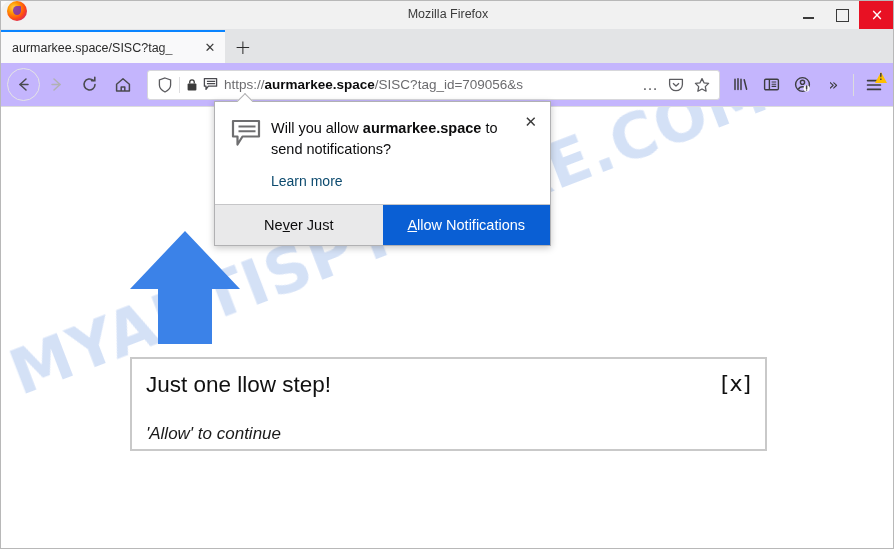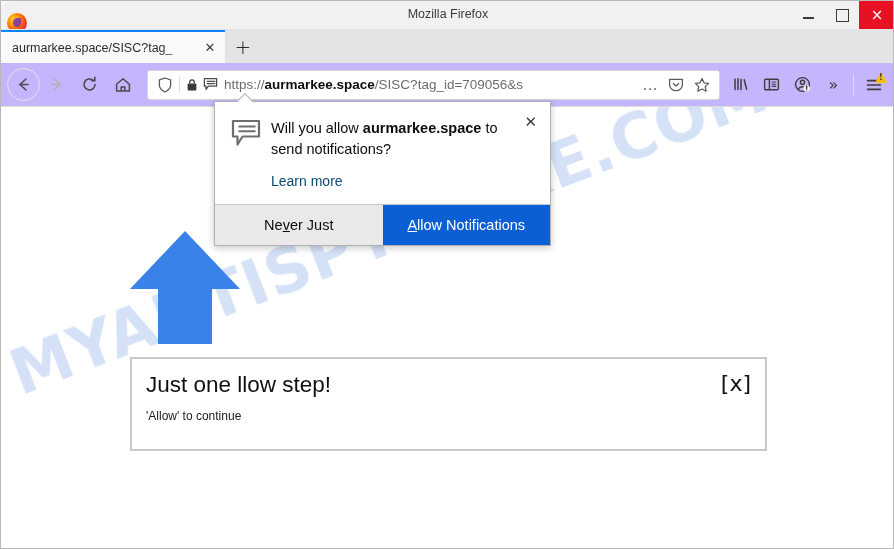--- a/index.html
+++ b/index.html
@@ -15,21 +15,21 @@
     background: #f9f9fa;
     border: 1px solid #b8b8b8;
     overflow: hidden;
   }
 
   
   .titlebar {
     position: absolute; top: 0; left: 0;
     width: 894px; height: 44px;
     background: #f1f1f1;
-    display: flex; align-items: center; border-radius: 11px;
+    display: flex; align-items: flex-start; border-radius: 11px;
   }
   .ff-logo {
     width: 20px; height: 20px; margin-left: 6px;
     border-radius: 50%;
     background:
       radial-gradient(circle at 34% 34%, #ffd24d 0%, #ff9500 30%, #ff4b12 58%, #d8295d 78%, #8a2be2 100%);
     position: relative; flex: none;
   }
   .ff-logo::after {
     content: ""; position: absolute;
@@ -187,21 +187,21 @@
     position: absolute; left: 129px; top: 250px;
     width: 637px; height: 94px;
     background: #fff;
     border: 2px solid #c9c9c9;
     padding: 14px 18px 0 14px;
   }
   .page-title {
     font-size: 22.5px; color: #111; font-weight: 400; line-height: 1.1;
   }
   .page-sub {
-    font-size: 12px; color: #1a1a1a; margin-top: 11px;
+    font-size: 17px; color: #1a1a1a; margin-top: 26px; font-style: italic;
   }
   .page-close {
     position: absolute; right: 14px; top: 12px;
     font-size: 22px; color: #111; font-family: "DejaVu Sans", sans-serif;
   }
 
   
   .perm-popup {
     position: absolute; left: 213px; top: 100px;
     width: 337px;

